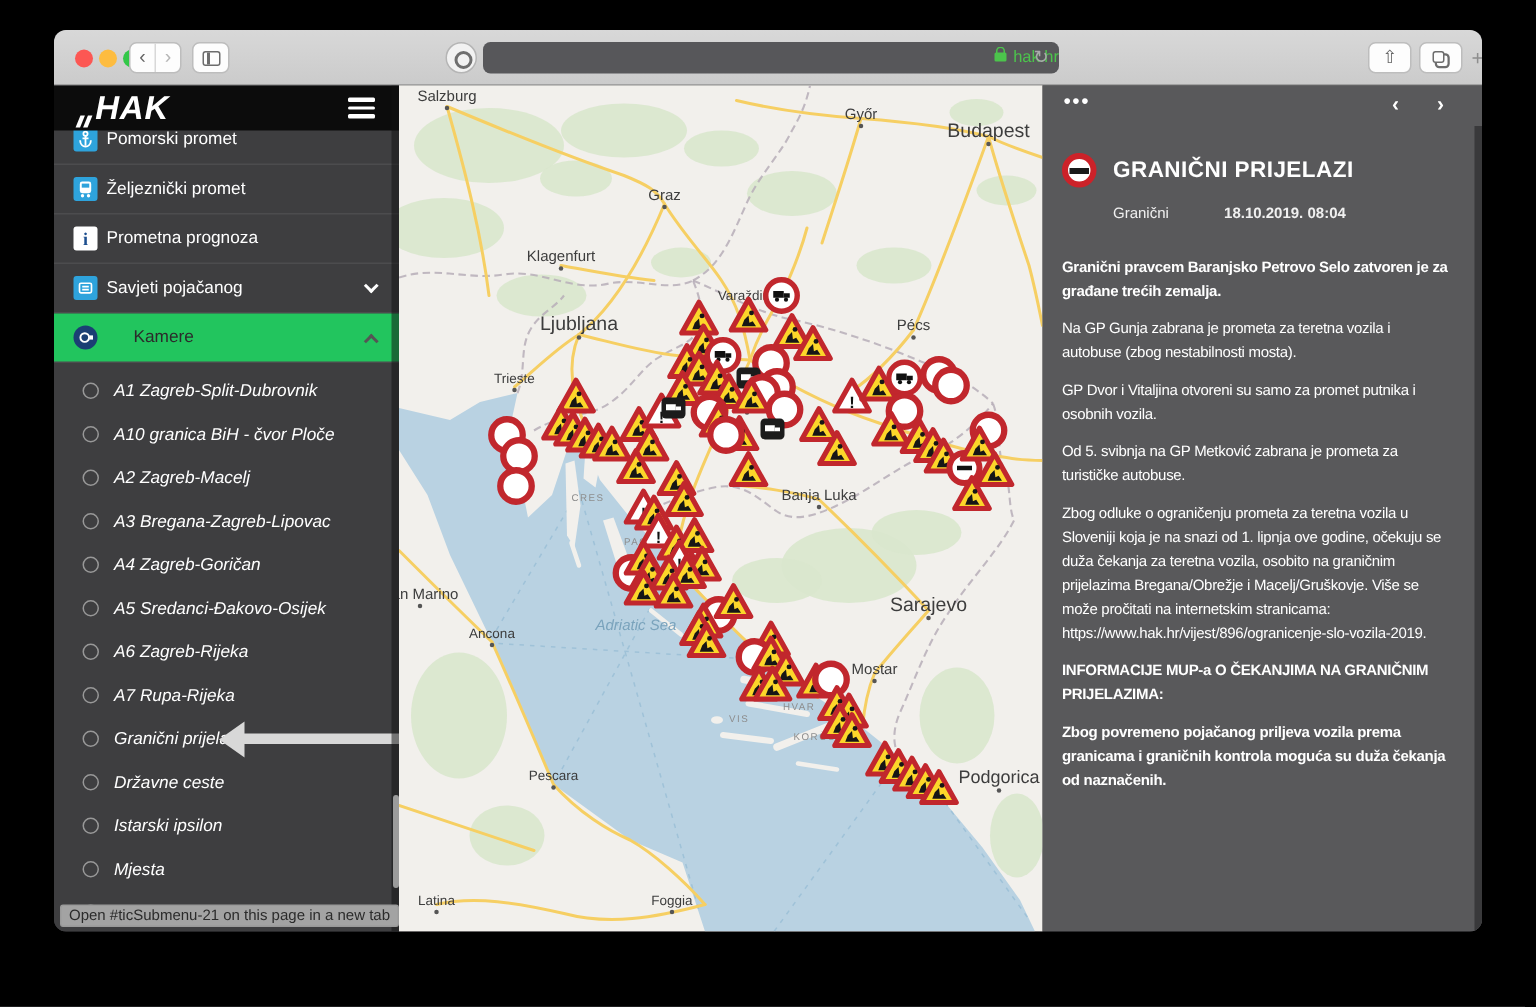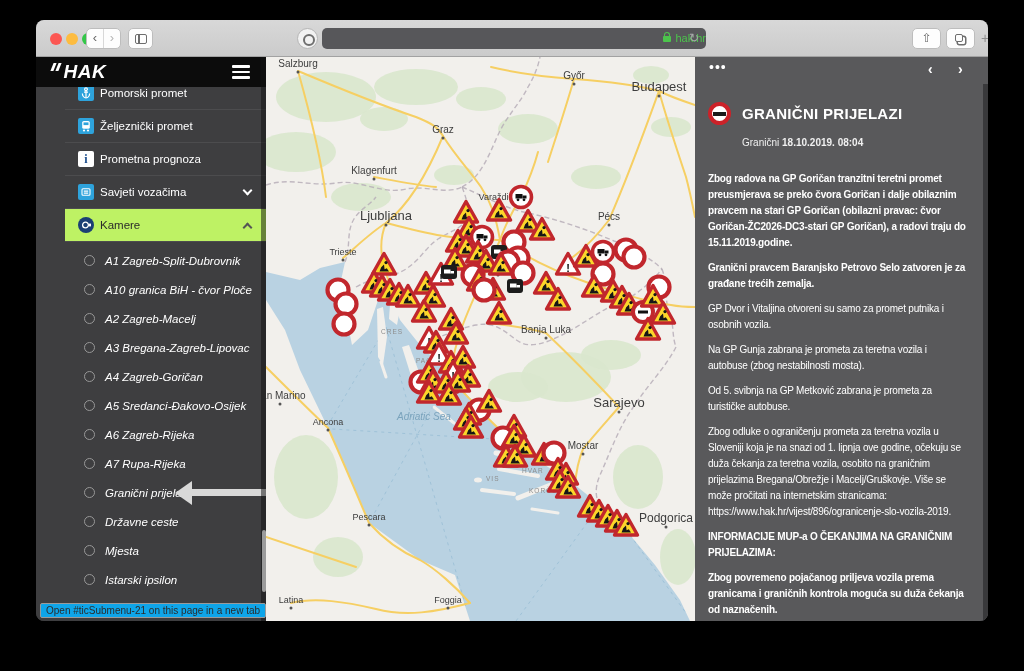--- a/index.html
+++ b/index.html
@@ -26,28 +26,28 @@
 .urlbar .reload { position:absolute; right:7px; top:0; color:#a9a9ab; font-size:12px; }
 .sharebtn { left:876px; width:29px; text-align:center; color:#676767; font-size:12px; line-height:19px; }
 .tabsbtn { left:910px; width:29px; }
 .tabsbtn .ic { position:absolute; left:8px; top:5px; width:8px; height:8px; border:1.5px solid #6d6d6d; border-radius:2px; background:#fdfdfd; box-shadow:2.5px 2.5px 0 -0.5px #fdfdfd, 2.5px 2.5px 0 1px #6d6d6d; }
 .plusbtn { position:absolute; left:945px; top:10px; color:#8e8e8e; font-size:14px; }
 
 .content { display:flex; height:564px; }
 
 .sidebar { position:relative; width:230px; background:#3e3e40; flex:none; overflow:hidden; }
 .side-head { position:relative; z-index:5; height:30px; background:#0c0c0c; display:flex; align-items:center; padding:0 16px; justify-content:space-between; }
-.logo { color:#fff; font-size:19px; font-weight:bold; font-style:italic; letter-spacing:0.5px; display:flex; align-items:flex-start; }
+.logo { color:#fff; font-size:22px; font-weight:bold; font-style:italic; letter-spacing:0.5px; display:flex; align-items:flex-end; }
 .logo .marks { display:flex; align-items:center; margin-right:2.5px; margin-top:2px; }
 .logo .marks i { display:inline-block; width:3px; height:8px; background:#fff; transform:skewX(-22deg); margin-right:1.5px; }
 .burger { width:18px; }
 .burger span { display:block; height:2.5px; background:#fff; margin:3px 0; border-radius:1px; }
-.menu { position:relative; z-index:1; margin-top:-10px;margin-left:29px; }
+.menu { position:relative; z-index:1; margin-top:-10px; }
 .mitem { position:relative; height:33px; display:flex; align-items:center; padding-left:13px; border-bottom:1px solid #4c4c4e; color:#fff; font-size:11.5px; }
-.mitem.active { background:#bef264; color:#2b2b2b; }
+.mitem.active { background:#22c55e; color:#2b2b2b;gap:18px; }
 .micon { width:16px; height:16px; border-radius:2px; margin-right:6px; flex:none; position:relative; }
 .chev { position:absolute; right:15px; width:7px; height:7px; border-right:2px solid #fff; border-bottom:2px solid #fff; }
 .chev.down { transform:rotate(45deg); top:11px; }
 .chev.up { transform:rotate(-135deg); top:15px; border-color:#555; }
 .submenu { position:relative; padding-top:4px;font-style:italic; }
 .sitem { position:relative; height:29px; display:flex; align-items:center; padding-left:19px; color:#fff; font-size:11.5px; }
 .sitem .radio { width:11px; height:11px; border:1.5px solid #989898; border-radius:50%; margin-right:10px; flex:none; }
 .bigarrow { position:absolute; top:50%; left:110px; right:0; height:24px; margin-top:-12px; }
 .bigarrow .head { position:absolute; left:0; top:0; width:0; height:0; border-top:12px solid transparent; border-bottom:12px solid transparent; border-right:17px solid #d8d8d8; }
 .bigarrow .shaft { position:absolute; left:16px; right:0; top:8.5px; height:7px; background:#d8d8d8; }
@@ -59,27 +59,27 @@
 .panel { position:relative; width:293px; flex:none; background:#59595b; color:#fff; overflow:hidden; }
 .panel-top { position:relative; height:27px; }
 .dots { position:absolute; left:14px; top:2px; font-size:14px; letter-spacing:1px; color:#fff; }
 .pnav-l { position:absolute; left:233px; top:4px; font-size:14px; font-weight:bold; }
 .pnav-r { position:absolute; left:263px; top:4px; font-size:14px; font-weight:bold; }
 .ptitle-row { position:absolute; left:13px; top:45px; display:flex; align-items:center; }
 .noentry { width:23px; height:23px; border-radius:50%; background:#fff; border:4px solid #cc2229; position:relative; flex:none; }
 .noentry::after { content:""; position:absolute; left:1px; top:5.5px; width:13px; height:4px; background:#1a1a1a; }
 .ptitle { margin-left:11px; font-size:15px; font-weight:bold; letter-spacing:0.3px; }
 .pupdated { position:absolute; left:47px; top:80px; font-size:10px; color:#f0f0f0; }
-.pupdated b { font-weight:bold; }
+.pupdated b { font-weight:bold;margin-left:34px; }
 .pbody { position:absolute; left:13px; top:114px; width:260px; font-size:10px; line-height:16px; letter-spacing:-0.2px; }
 .pbody p { margin-bottom:9px; }
 .pbody p.b { font-weight:bold; }
 .panel-track { position:absolute; right:0; top:27px; bottom:0; width:5px; background:#39393b; }
 
-.tooltip { position:absolute; left:4px; top:583px; height:15px; background:#0ea5e9; border:1px solid #9a9a9a; border-radius:2px; font-size:10px; line-height:13px; padding:0 5px; color:#2b2b2b; z-index:20; }
+.tooltip { position:absolute; left:4px; top:583px; height:15px; background:#a3a3a3; border:1px solid #9a9a9a; border-radius:2px; font-size:10px; line-height:13px; padding:0 5px; color:#2b2b2b; z-index:20; }
 
 .ic-blue { background:#2ea3dc; }
 .ic-white { background:#fff; color:#1d4f8f; font-weight:bold; font-size:12px; text-align:center; line-height:16px; font-family:"Liberation Serif",serif; }
 .ic-cam { background:#1b3f74; border-radius:50% !important; }
 </style>
 </head>
 <body>
 
 <div class="window">
   <div class="toolbar">
@@ -143,21 +143,21 @@
             <span>Prometna prognoza</span>
           </div>
           <div class="mitem">
             <span class="micon ic-blue"><svg width="16" height="16" viewBox="-8 -8 16 16">
                 <g stroke="#fff" stroke-width="1.1" fill="none">
                   <rect x="-4" y="-3.2" width="8" height="6.4" rx="1"></rect>
                   <line x1="-2.2" y1="-0.9" x2="2.2" y2="-0.9"></line>
                   <line x1="-2.2" y1="1.1" x2="2.2" y2="1.1"></line>
                 </g>
               </svg></span>
-            <span>Savjeti vozačima</span>
+            <span>Savjeti pojačanog</span>
             <span class="chev down"></span>
           </div>
           <div class="mitem active">
             <span class="micon ic-cam"><svg width="16" height="16" viewBox="-8 -8 16 16">
                 <circle cx="-0.5" cy="0" r="2.9" fill="none" stroke="#fff" stroke-width="1.3"></circle>
                 <rect x="2.7" y="-1.4" width="2.3" height="2.8" fill="#fff"></rect>
               </svg></span>
             <span>Kamere</span>
             <span class="chev up"></span>
           </div>
@@ -201,25 +201,25 @@
                 <span class="head"></span>
                 <span class="shaft"></span>
               </span>
             </div>
             <div class="sitem">
               <span class="radio"></span>
               <span>Državne ceste</span>
             </div>
             <div class="sitem">
               <span class="radio"></span>
+              <span>Istarski ipsilon</span>
+            </div>
+            <div class="sitem">
+              <span class="radio"></span>
               <span>Mjesta</span>
-            </div>
-            <div class="sitem">
-              <span class="radio"></span>
-              <span>Istarski ipsilon</span>
             </div>
             <div class="sitem">
               <span class="radio"></span>
               <span>Mostovi</span>
             </div>
           </div>
         </div>
       <div class="side-track"></div>
       <div class="side-thumb"></div>
     </div>
@@ -779,24 +779,23 @@
         <span class="dots">•••</span>
         <span class="pnav-l">‹</span>
         <span class="pnav-r">›</span>
       </div>
       <div class="ptitle-row">
         <span class="noentry"></span>
         <span class="ptitle">GRANIČNI PRIJELAZI</span>
       </div>
       <div class="pupdated"><span>Granični</span> <b>18.10.2019. 08:04</b></div>
       <div class="pbody" id="pbody">
-          <p class="b">Zbog radova na GP Goričan tranzitni teretni promet preusmjerava se preko čvora Goričan i dalje obilaznim pravcem na stari GP Goričan (obilazni pravac: čvor Goričan-ŽC2026-DC3-stari GP Goričan), a radovi traju do 15.11.2019.godine.</p>
           <p class="b">Granični pravcem Baranjsko Petrovo Selo zatvoren je za građane trećih zemalja.</p>
+          <p>Na GP Gunja zabrana je prometa za teretna vozila i autobuse (zbog nestabilnosti mosta).</p>
           <p>GP Dvor i Vitaljina otvoreni su samo za promet putnika i osobnih vozila.</p>
-          <p>Na GP Gunja zabrana je prometa za teretna vozila i autobuse (zbog nestabilnosti mosta).</p>
           <p>Od 5. svibnja na GP Metković zabrana je prometa za turističke autobuse.</p>
           <p>Zbog odluke o ograničenju prometa za teretna vozila u Sloveniji koja je na snazi od 1. lipnja ove godine, očekuju se duža čekanja za teretna vozila, osobito na graničnim prijelazima Bregana/Obrežje i Macelj/Gruškovje. Više se može pročitati na internetskim stranicama: https://www.hak.hr/vijest/896/ogranicenje-slo-vozila-2019.</p>
           <p class="b">INFORMACIJE MUP-a O ČEKANJIMA NA GRANIČNIM PRIJELAZIMA:</p>
           <p class="b">Zbog povremeno pojačanog priljeva vozila prema granicama i graničnih kontrola moguća su duža čekanja od naznačenih.</p>
         </div>
       <div class="panel-track"></div>
     </div>
   </div>
   <div class="tooltip">Open #ticSubmenu-21 on this page in a new tab</div>
 </div>

